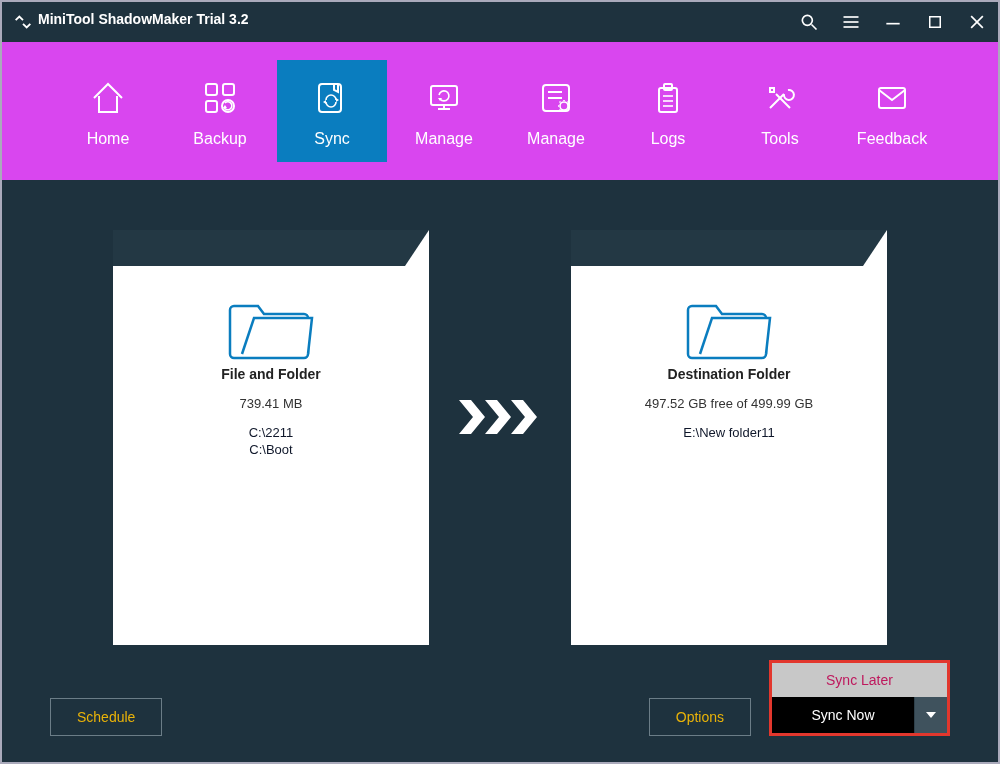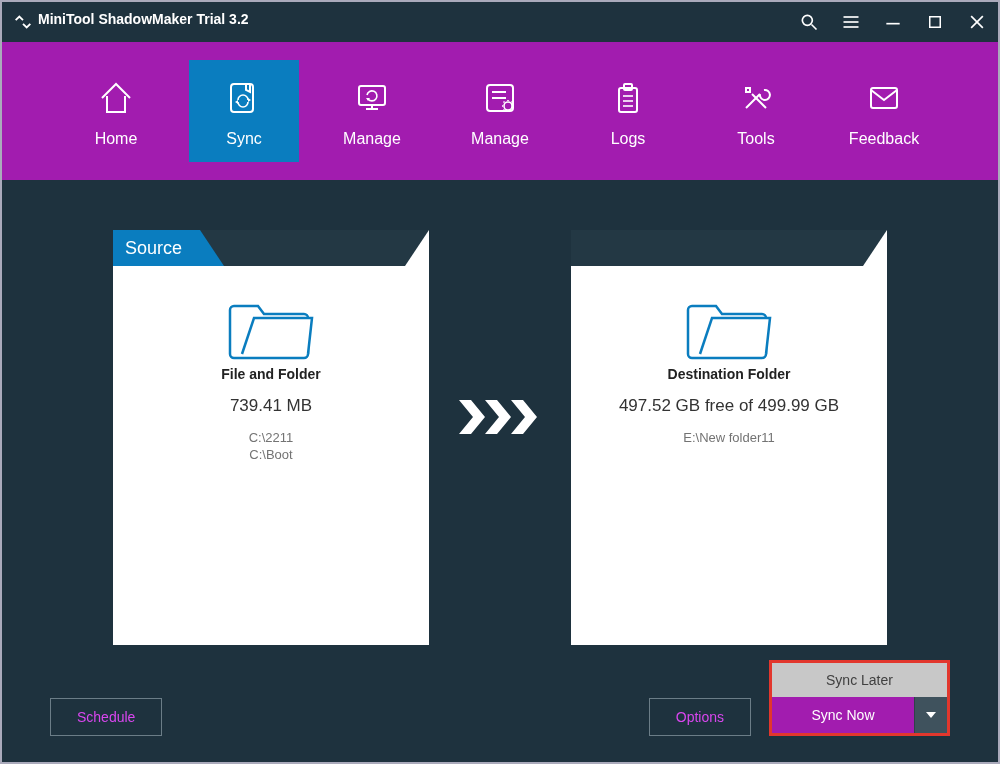--- a/index.html
+++ b/index.html
@@ -29,21 +29,21 @@
   .titlebar-left { display: flex; gap: 4px; flex: 1; }
   .logo-icon { width: 22px; height: 22px; }
   .title-text { font-size: 14px; font-weight: bold; }
   .titlebar-right { display: flex; align-items: center; gap: 20px; }
   .tb-btn { width: 22px; height: 22px; cursor: pointer; display:flex; align-items:center; justify-content:center; }
   .navbar {
     display: flex;
     justify-content: space-around;
     align-items: center;
     padding: 18px 50px 18px 50px;
-    background: #a21caf;
+    background: #d946ef;
   }
   .nav-item {
     display: flex;
     flex-direction: column;
     align-items: center;
     color: #fff;
     cursor: pointer;
     width: 110px;
     padding: 18px 0 14px 0;
     font-size: 16px;
@@ -106,74 +106,74 @@
     border-bottom: 36px solid #fff;
     border-left: 24px solid transparent;
   }
   .folder-wrap { margin-top: 26px; }
   .card-title {
     font-weight: bold;
     font-size: 14px;
     color: #222;
   }
   .card-line {
-    font-size: 17px;
+    font-size: 13px;
     color: #333;
     margin-top: 14px;
     text-align: center;
   }
-  .paths { margin-top: 14px; text-align:center; line-height:1.3; font-size:13px; color:#737373;}
+  .paths { margin-top: 14px; text-align:center; line-height:1.3; font-size:13px; color:#0f172a;}
   .chevrons {
     display: flex;
     align-items: center;
     margin-top: 170px;
   }
   .footer {
     display: flex;
     align-items: flex-end;
     padding: 0 48px 26px 48px;
     justify-content: space-between;
     position: relative;
   }
   .btn {
     border: 1px solid #6b7d87;
-    color: #d946ef;
+    color: #eab308;
     background: transparent;
     height: 38px;
     padding: 0 26px;
     font-size: 14px;
     cursor: pointer;
   }
   .footer-right {
     display: flex;
     align-items: flex-end;
     gap: 18px;
     position: relative;
   }
   .dropdown-group {
     position: relative;
     border: 3px solid #e2372d;
     padding: 0;
   }
   .dropup-item {
     height: 34px;
     background: #c8c8c8;
-    color: #404040;
+    color: #be185d;
     display: flex;
     align-items: center;
     justify-content: center;
     font-size: 14px;
     cursor: pointer;
     width: 175px;
   }
   .sync-now-row { display:flex; }
   .sync-now-btn {
     height: 36px;
     width: 143px;
-    background: #a21caf;
+    background: #000000;
     color: #fff;
     display: flex;
     align-items: center;
     justify-content: center;
     font-size: 14px;
     border-right: 1px solid #2f414b;
     cursor: pointer;
   }
   .sync-now-caret {
     height: 36px;
@@ -231,20 +231,33 @@
     </div>
   </div>
 
   <div class="navbar">
     <div class="nav-item">
       <svg class="nav-icon" viewBox="0 0 40 40">
           <path d="M6 20 L20 6 L34 20 M11 18 V34 H29 V18" fill="none" stroke="#fff" stroke-width="2"></path>
         </svg>
       <span>Home</span>
     </div>
+    <div class="nav-item">
+      <svg class="nav-icon" viewBox="0 0 40 40">
+          <rect x="6" y="6" width="11" height="11" rx="2" fill="none" stroke="#fff" stroke-width="2"></rect>
+          <rect x="23" y="6" width="11" height="11" rx="2" fill="none" stroke="#fff" stroke-width="2"></rect>
+          <rect x="6" y="23" width="11" height="11" rx="2" fill="none" stroke="#fff" stroke-width="2"></rect>
+          <g transform="translate(28,28)">
+            <circle r="6" fill="none" stroke="#fff" stroke-width="2"></circle>
+            <path d="M-3 -3 A4 4 0 1 1 -4 1" fill="none" stroke="#fff" stroke-width="1.5"></path>
+            <polygon points="-5,2 -3,-1 -1,2" fill="#fff"></polygon>
+          </g>
+        </svg>
+      <span>Backup</span>
+    </div>
     <div class="nav-item active">
       <svg class="nav-icon" viewBox="0 0 40 40">
           <path d="M10 6 h16 a3 3 0 0 1 3 3 v22 a3 3 0 0 1 -3 3 h-16 a3 3 0 0 1 -3 -3 v-22 a3 3 0 0 1 3 -3 z" fill="none" stroke="#fff" stroke-width="2"></path>
           <path d="M22 6 v6 l4 2 v-8" fill="none" stroke="#fff" stroke-width="2"></path>
           <path d="M14 22 a5 5 0 0 1 10 0 M24 24 a5 5 0 0 1 -10 0" fill="none" stroke="#fff" stroke-width="1.6"></path>
           <polygon points="24,20 24,24 27,22" fill="#fff"></polygon>
           <polygon points="14,26 14,22 11,24" fill="#fff"></polygon>
         </svg>
       <span>Sync</span>
     </div>
@@ -291,21 +304,20 @@
           <path d="M7 12 L20 22 L33 12" fill="none" stroke="#fff" stroke-width="2"></path>
         </svg>
       <span>Feedback</span>
     </div>
   </div>
 
   <div class="content">
 
     <div class="card">
       <div class="card-header">
-        <div class="card-tab">Source</div>
         <div class="card-header-slant"></div>
       </div>
       <div class="folder-wrap">
         <svg width="86" height="70" viewBox="0 0 86 70">
             <path d="M6 14 h24 l6 8 h40 a4 4 0 0 1 4 4 v36 a4 4 0 0 1 -4 4 h-70 a4 4 0 0 1 -4 -4 v-44 a4 4 0 0 1 4 -4 z" fill="none" stroke="#0a7dbf" stroke-width="2.5"></path>
             <path d="M14 62 L26 26 h58 L80 62" fill="#fff" stroke="#0a7dbf" stroke-width="2.5"></path>
           </svg>
       </div>
       <div class="card-title">File and Folder</div>
       <div class="card-line">739.41 MB</div>

